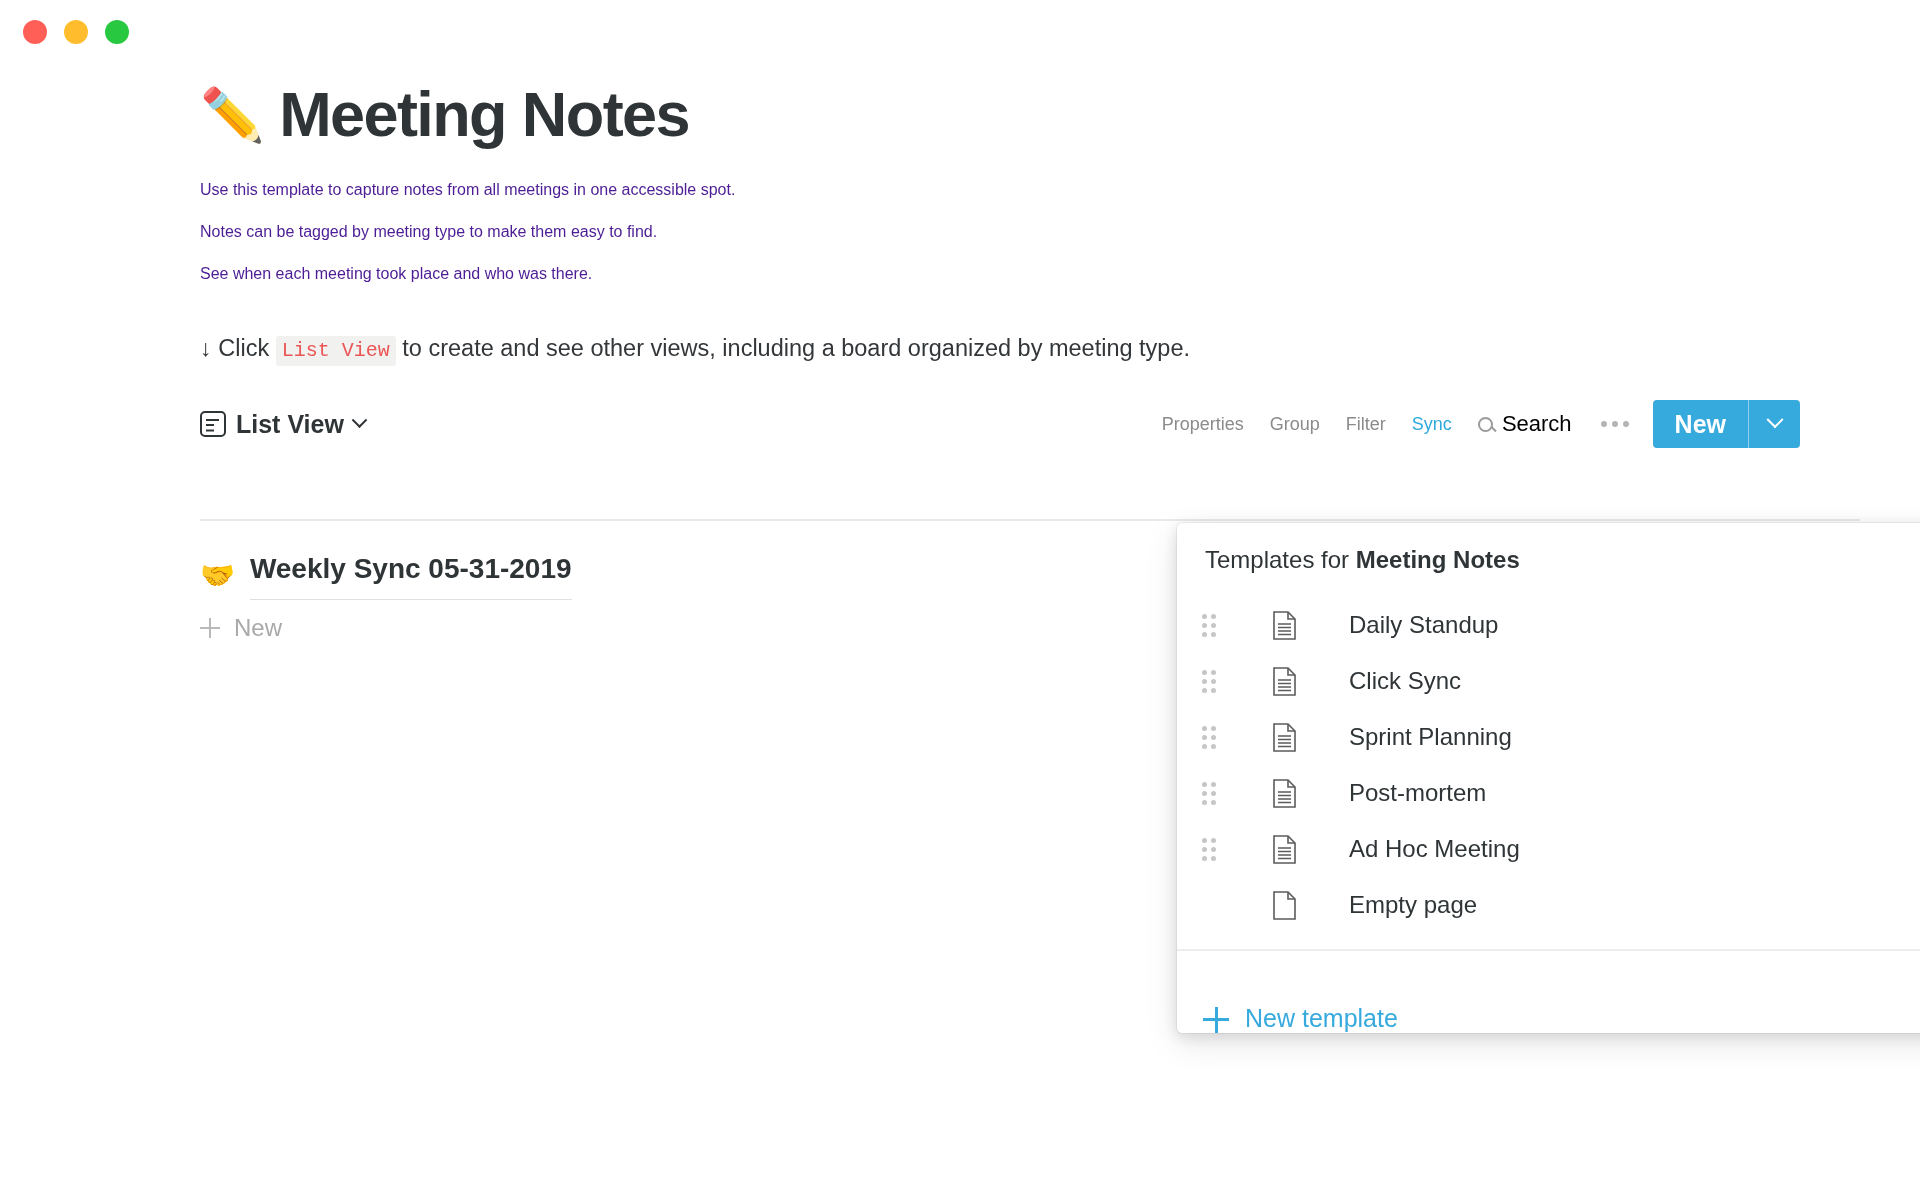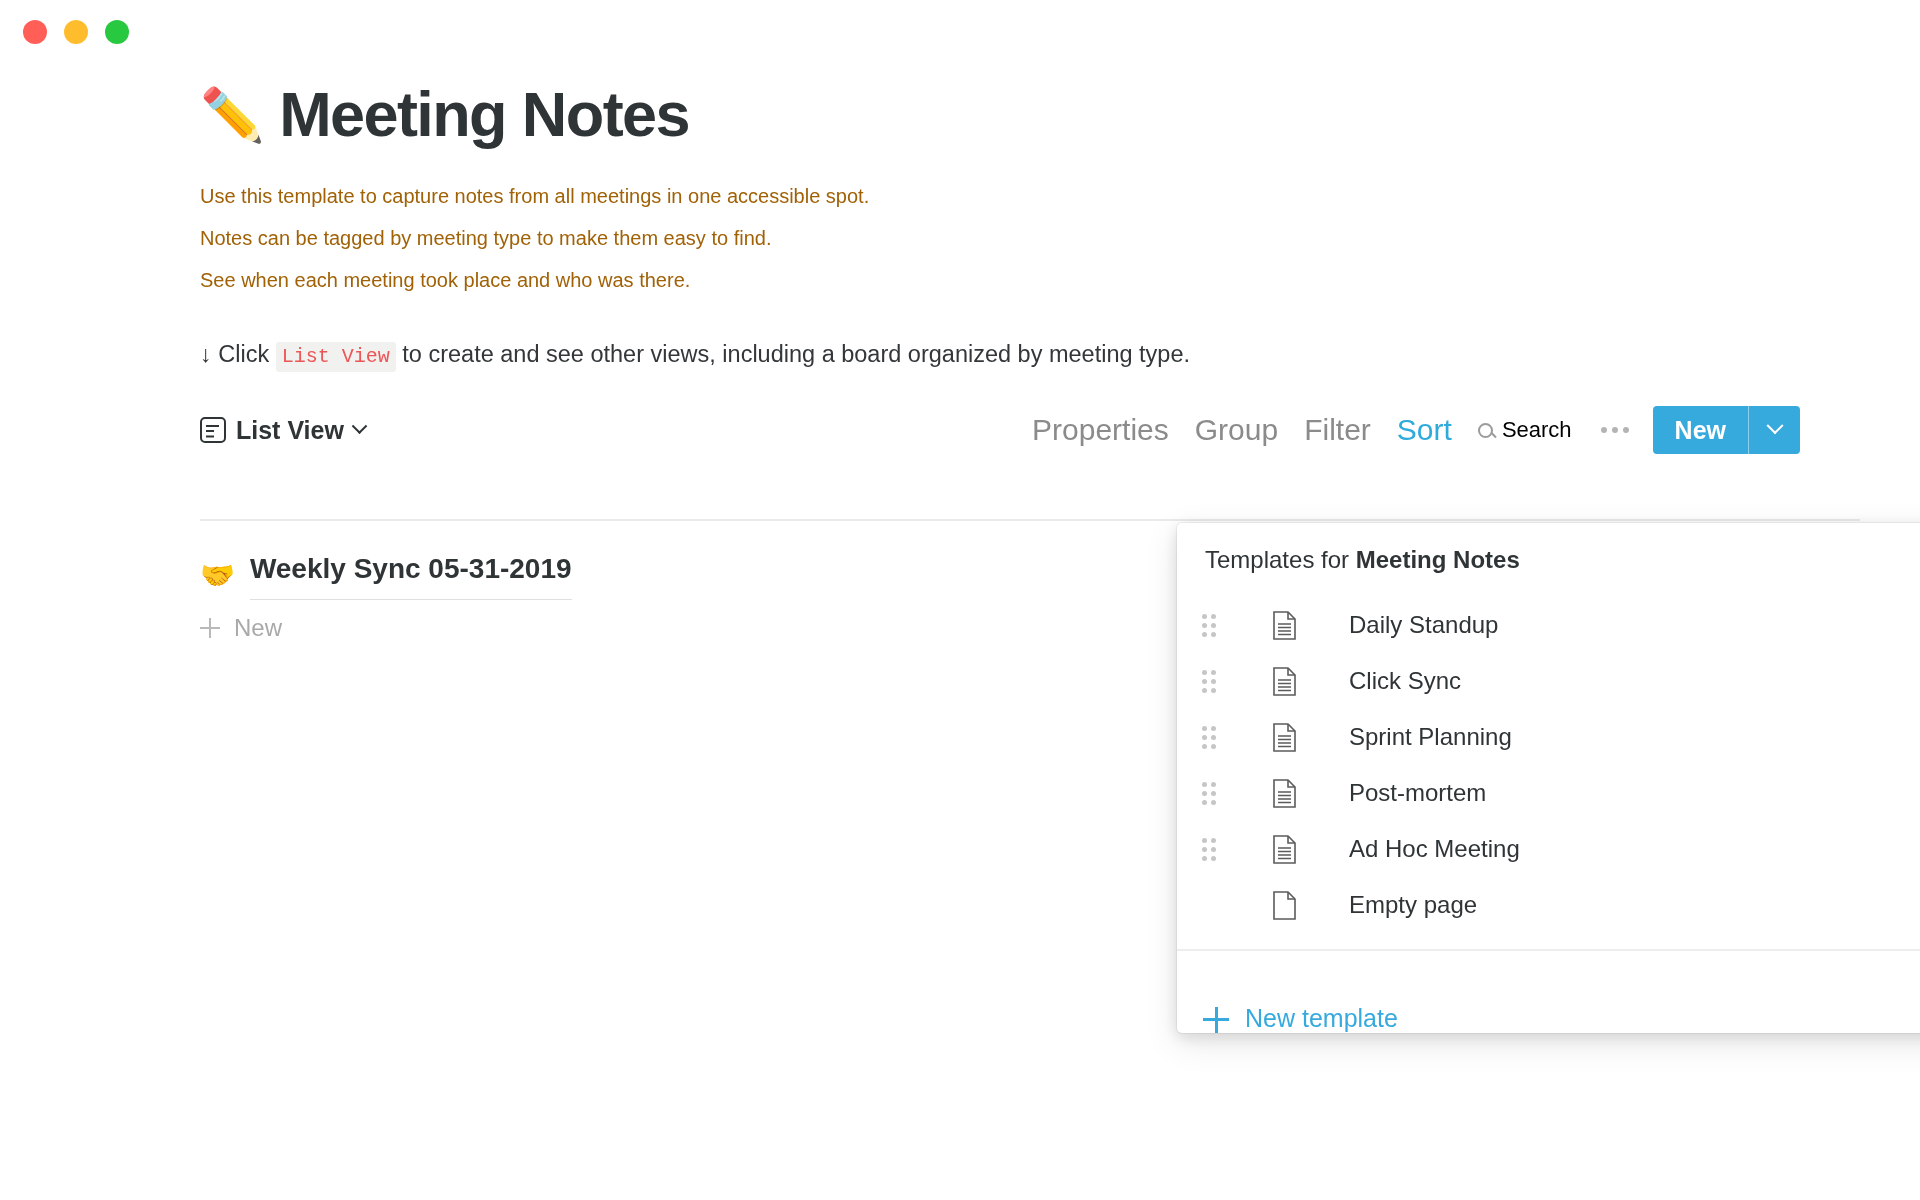--- a/index.html
+++ b/index.html
@@ -53,24 +53,24 @@
     font-weight: bold;
     color: #2f3437;
     letter-spacing: -1.6px;
     line-height: 1.1;
     margin: 0;
     padding-top: 4px;
   }
   .page-emoji { font-size: 52px; line-height: 1; }
 
   .desc {
-    margin-top: 26px;
-    font-size: 20px;
+    margin-top: 20px;
+    font-size: 16px;
     line-height: 42px;
-    color: #a16207;
+    color: #4c1d95;
   }
   .desc-line { white-space: nowrap; }
 
   .hint {
     margin-top: 40px;
     font-size: 23.5px;
     line-height: 26px;
     color: #33373a;
     white-space: nowrap;
   }
@@ -127,21 +127,21 @@
   }
 
   .toolbar-right {
     margin-left: auto;
     display: flex;
     align-items: center;
     gap: 0px;
     padding-right: 60px;
   }
   .tool-link {
-    font-size: 30px;
+    font-size: 18px;
     color: #8b8b8b;
     padding: 0 13px;
     cursor: pointer;
     white-space: nowrap;
   }
   .tool-link.active { color: #2eaadc; }
 
   .search-wrap {
     display: flex;
     align-items: center;
@@ -417,21 +417,21 @@
       <div class="view-tab">
         <span class="listview-icon"></span>
         <span>List View</span>
         <span class="chev"></span>
       </div>
 
       <div class="toolbar-right">
         <span class="tool-link">Properties</span>
         <span class="tool-link">Group</span>
         <span class="tool-link">Filter</span>
-        <span class="tool-link active">Sort</span>
+        <span class="tool-link active">Sync</span>
 
         <span class="search-wrap">
           <span class="search-icon"></span>
           <span class="search-label">Search</span>
         </span>
 
         <span class="dots-btn">
           <i></i>
           <i></i>
           <i></i>

